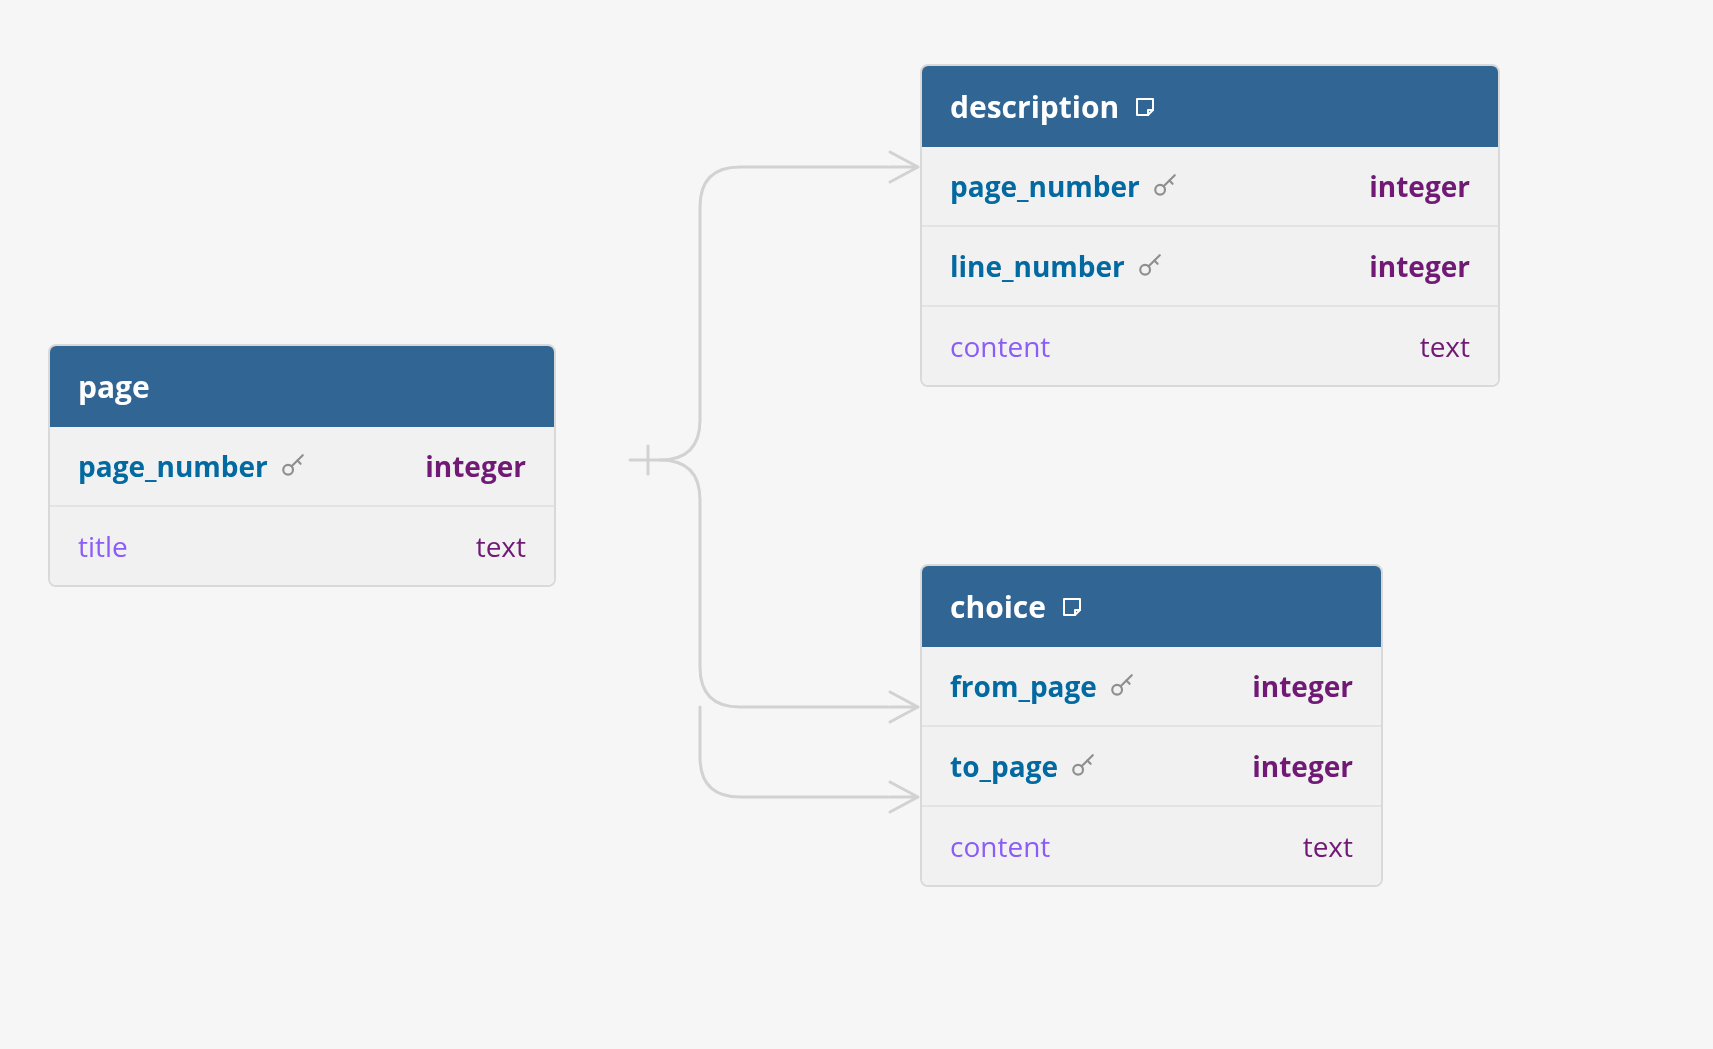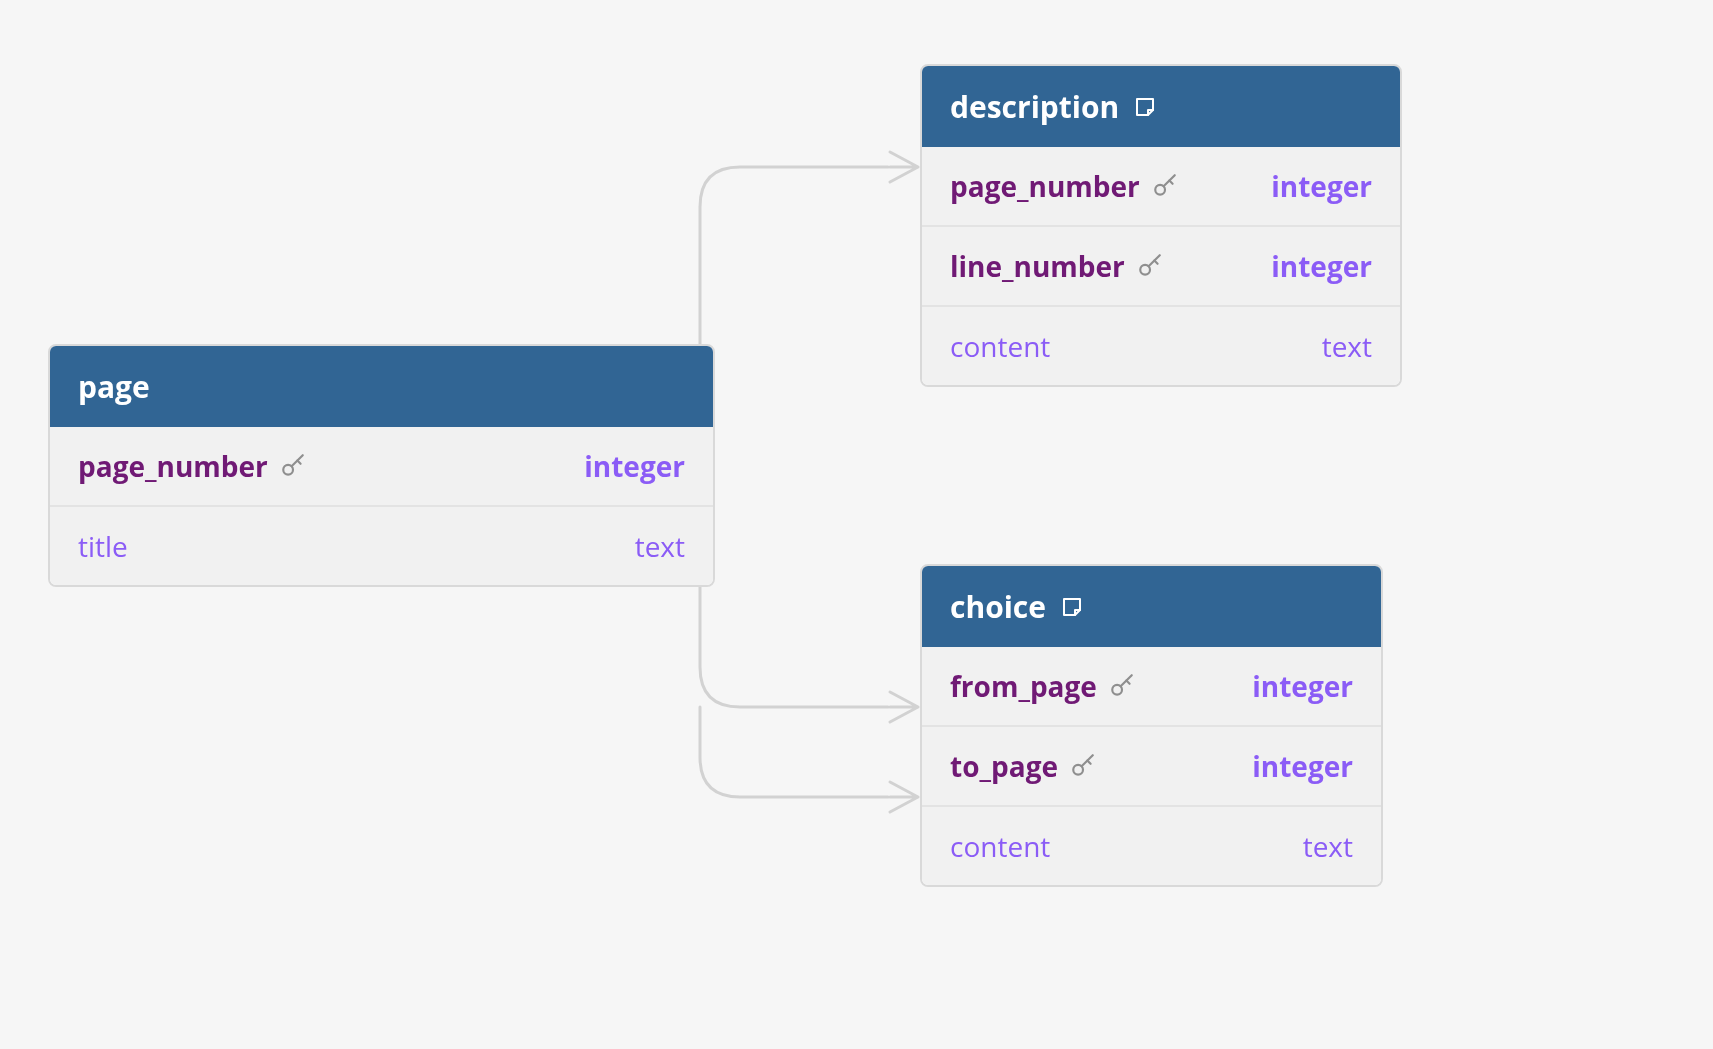--- a/index.html
+++ b/index.html
@@ -58,33 +58,33 @@
     font-size: 28px;
     border-top: 2px solid #e3e3e3;
   }
   .column-row:first-child { border-top: none; }
   .col-left {
     display: flex;
     align-items: center;
     gap: 12px;
   }
   .col-name { color: #3e3e3e; }
-  .col-name.pk { font-weight: 700; color: #701a75; }
+  .col-name.pk { font-weight: 700; color: #0369a1; }
   .col-name.plain { font-weight: 400; color: #8b5cf6; }
   .col-type {
-    color: #8b5cf6;
+    color: #701a75;
     font-weight: 700;
   }
   .col-type.plain { font-weight: 400; }
   .key-icon svg { display: block; }
   .note-icon svg { display: block; }
 
   
-  #table-page        { left: 48px;  top: 344px; width: 667px; }
-  #table-description { left: 920px; top: 64px;  width: 482px; }
+  #table-page        { left: 48px;  top: 344px; width: 508px; }
+  #table-description { left: 920px; top: 64px;  width: 580px; }
   #table-choice      { left: 920px; top: 564px; width: 463px; }
 </style>
 </head>
 <body>
 
 <div class="canvas">
 
   <svg class="connectors" viewBox="0 0 1713 1049">
 
     <path d="M 630 460 L 660 460 Q 700 460 700 420 L 700 207 Q 700 167 740 167 L 888 167"></path>

